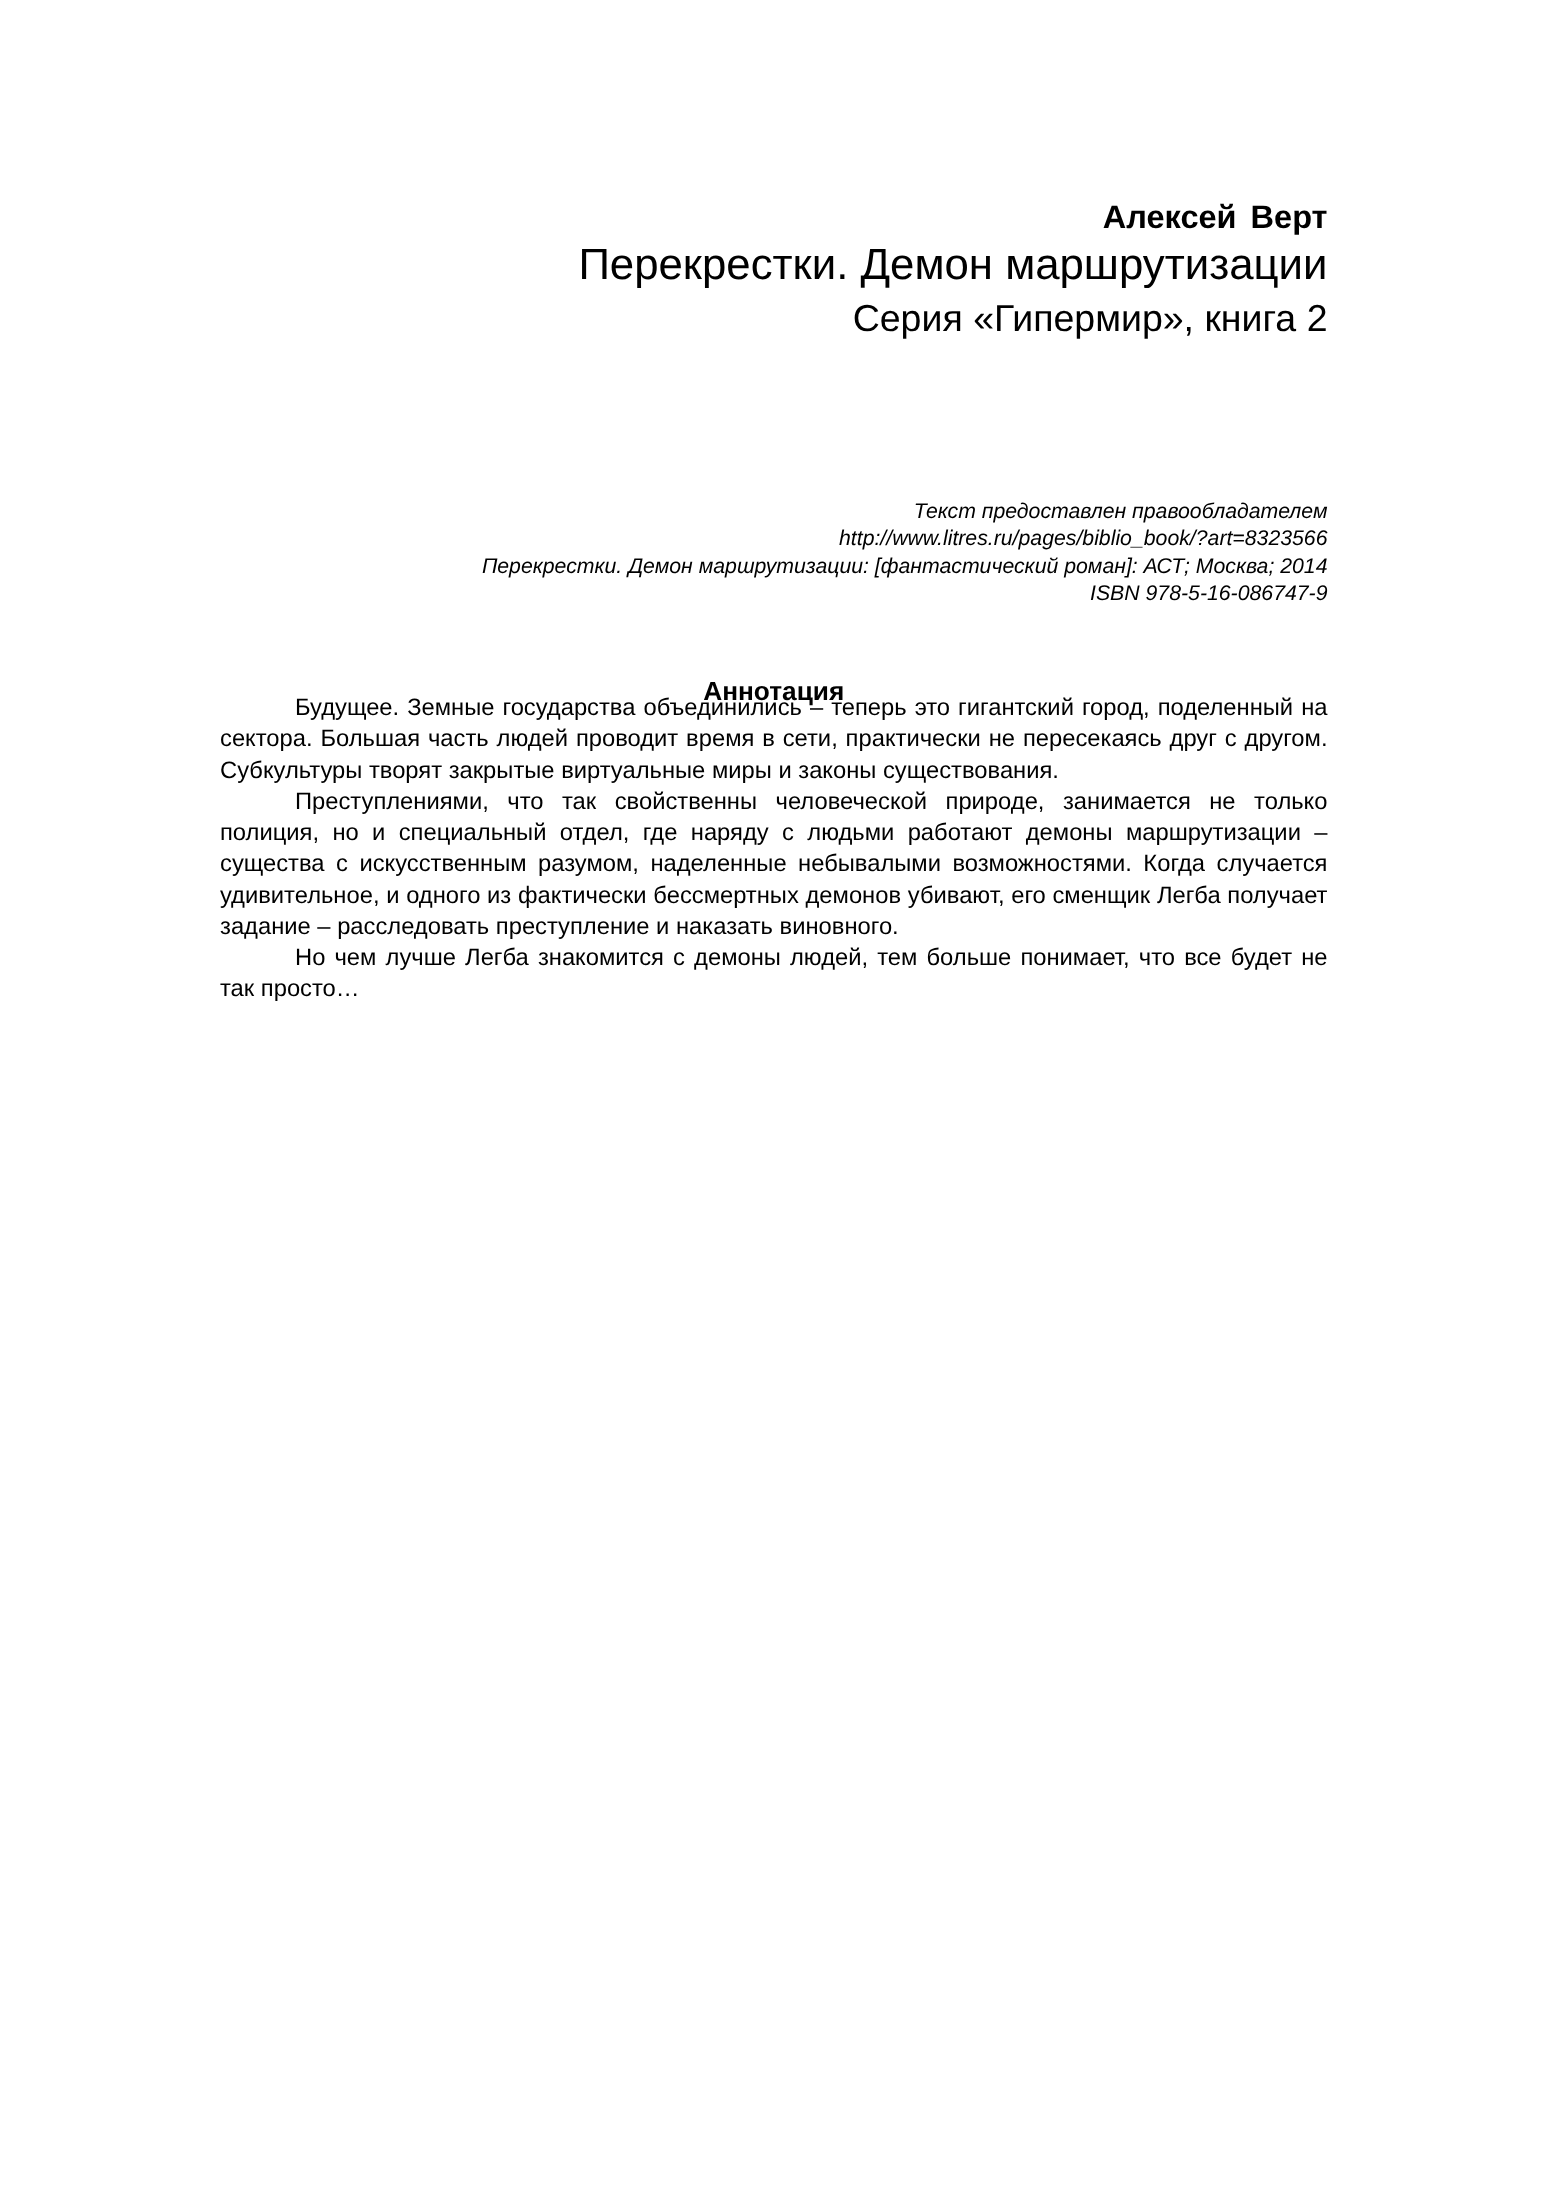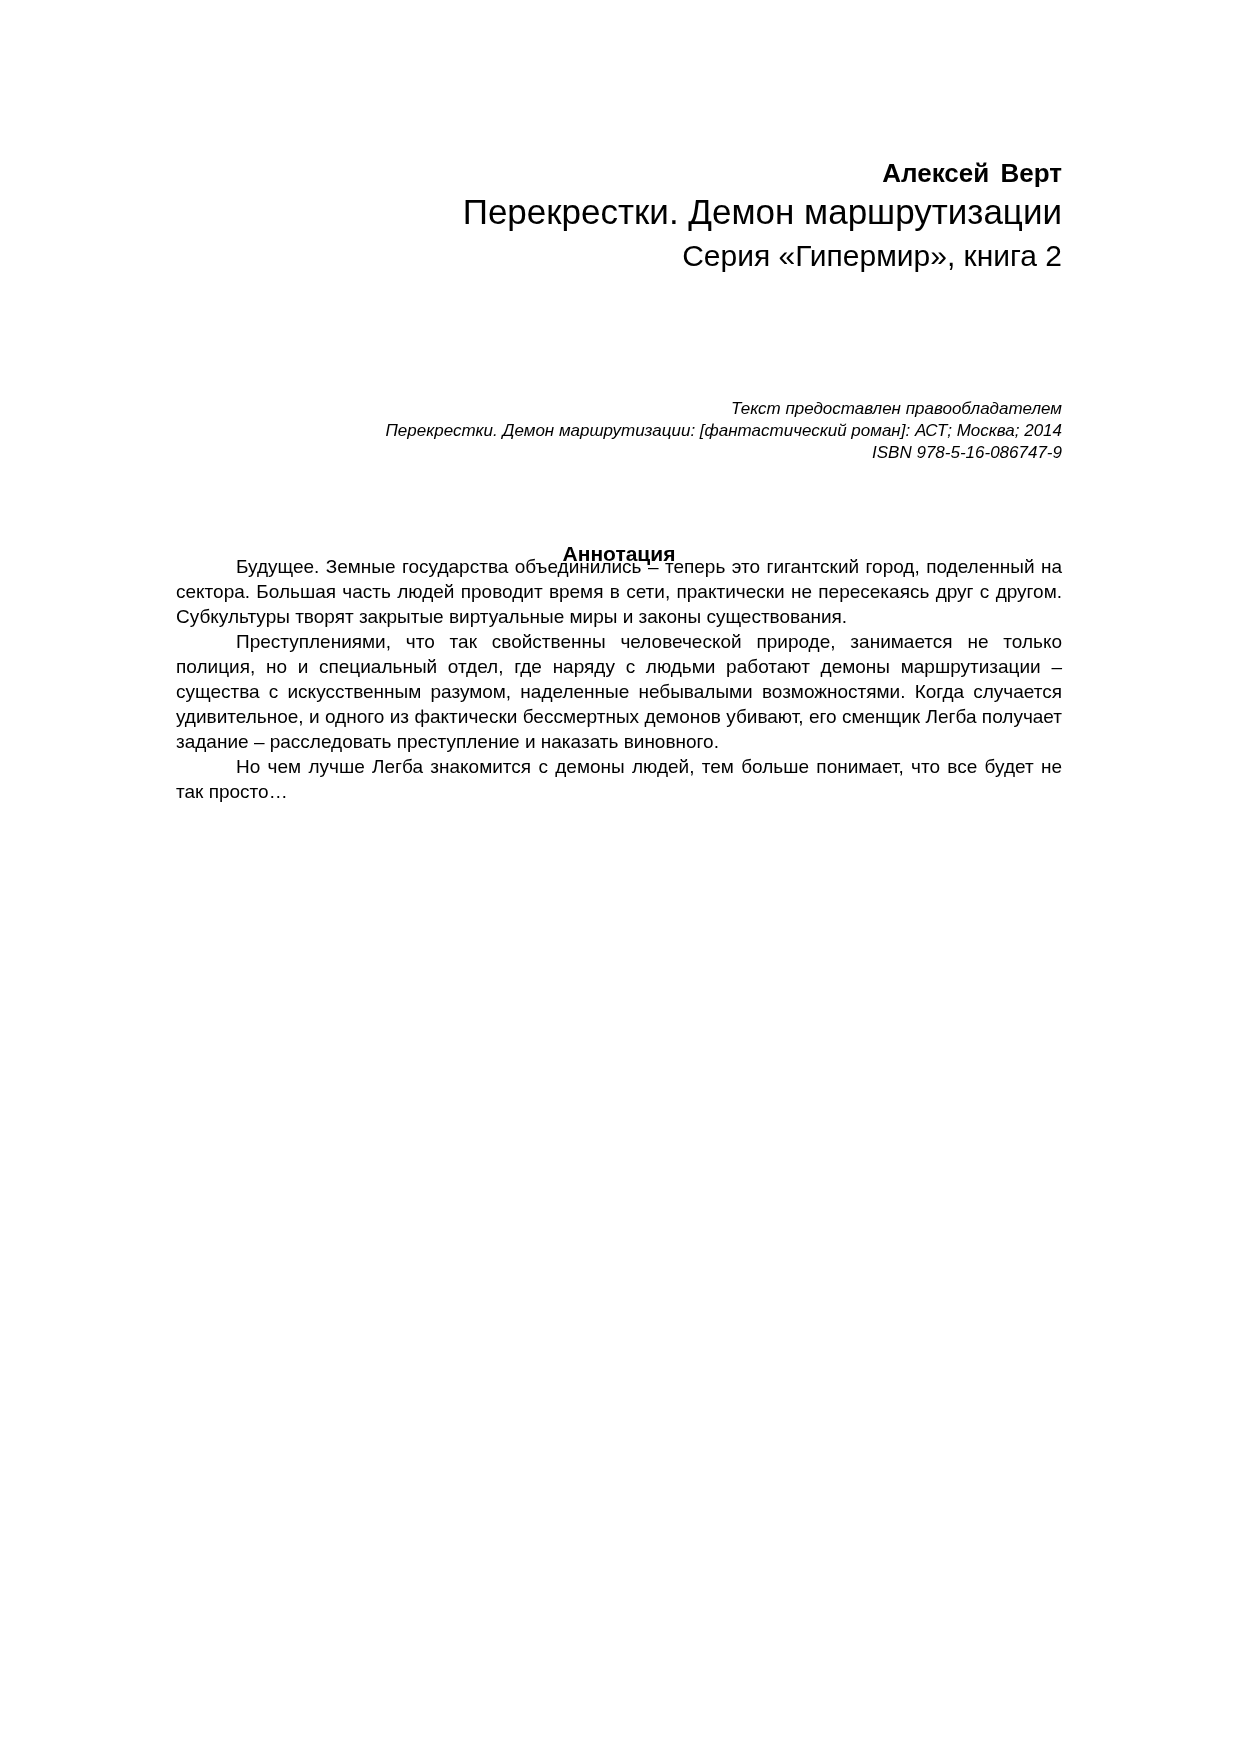--- a/index.html
+++ b/index.html
@@ -19,20 +19,21 @@
 
 <div class="page">
   <div class="header-block">
     <div class="author">Алексей  Верт</div>
     <div class="title">Перекрестки. Демон маршрутизации</div>
     <div class="series">Серия «Гипермир», книга 2</div>
   </div>
 
   <div class="meta">
     <div>Текст предоставлен правообладателем</div>
+    <div>http://www.litres.ru/pages/biblio_book/?art=8323566</div>
     <div>Перекрестки. Демон маршрутизации: [фантастический роман]: АСТ; Москва; 2014</div>
     <div>ISBN 978-5-16-086747-9</div>
   </div>
 
   <div class="annot-title">Аннотация</div>
 
   <div class="annot-body">
     <p>Будущее. Земные государства объединились – теперь это гигантский город, поделенный на сектора. Большая часть людей проводит время в сети, практически не пересекаясь друг с другом. Субкультуры творят закрытые виртуальные миры и законы существования.</p>
     <p>Преступлениями, что так свойственны человеческой природе, занимается не только полиция, но и специальный отдел, где наряду с людьми работают демоны маршрутизации – существа с искусственным разумом, наделенные небывалыми возможностями. Когда случается удивительное, и одного из фактически бессмертных демонов убивают, его сменщик Легба получает задание – расследовать преступление и наказать виновного.</p>
     <p>Но чем лучше Легба знакомится с демоны людей, тем больше понимает, что все будет не так просто…</p>

